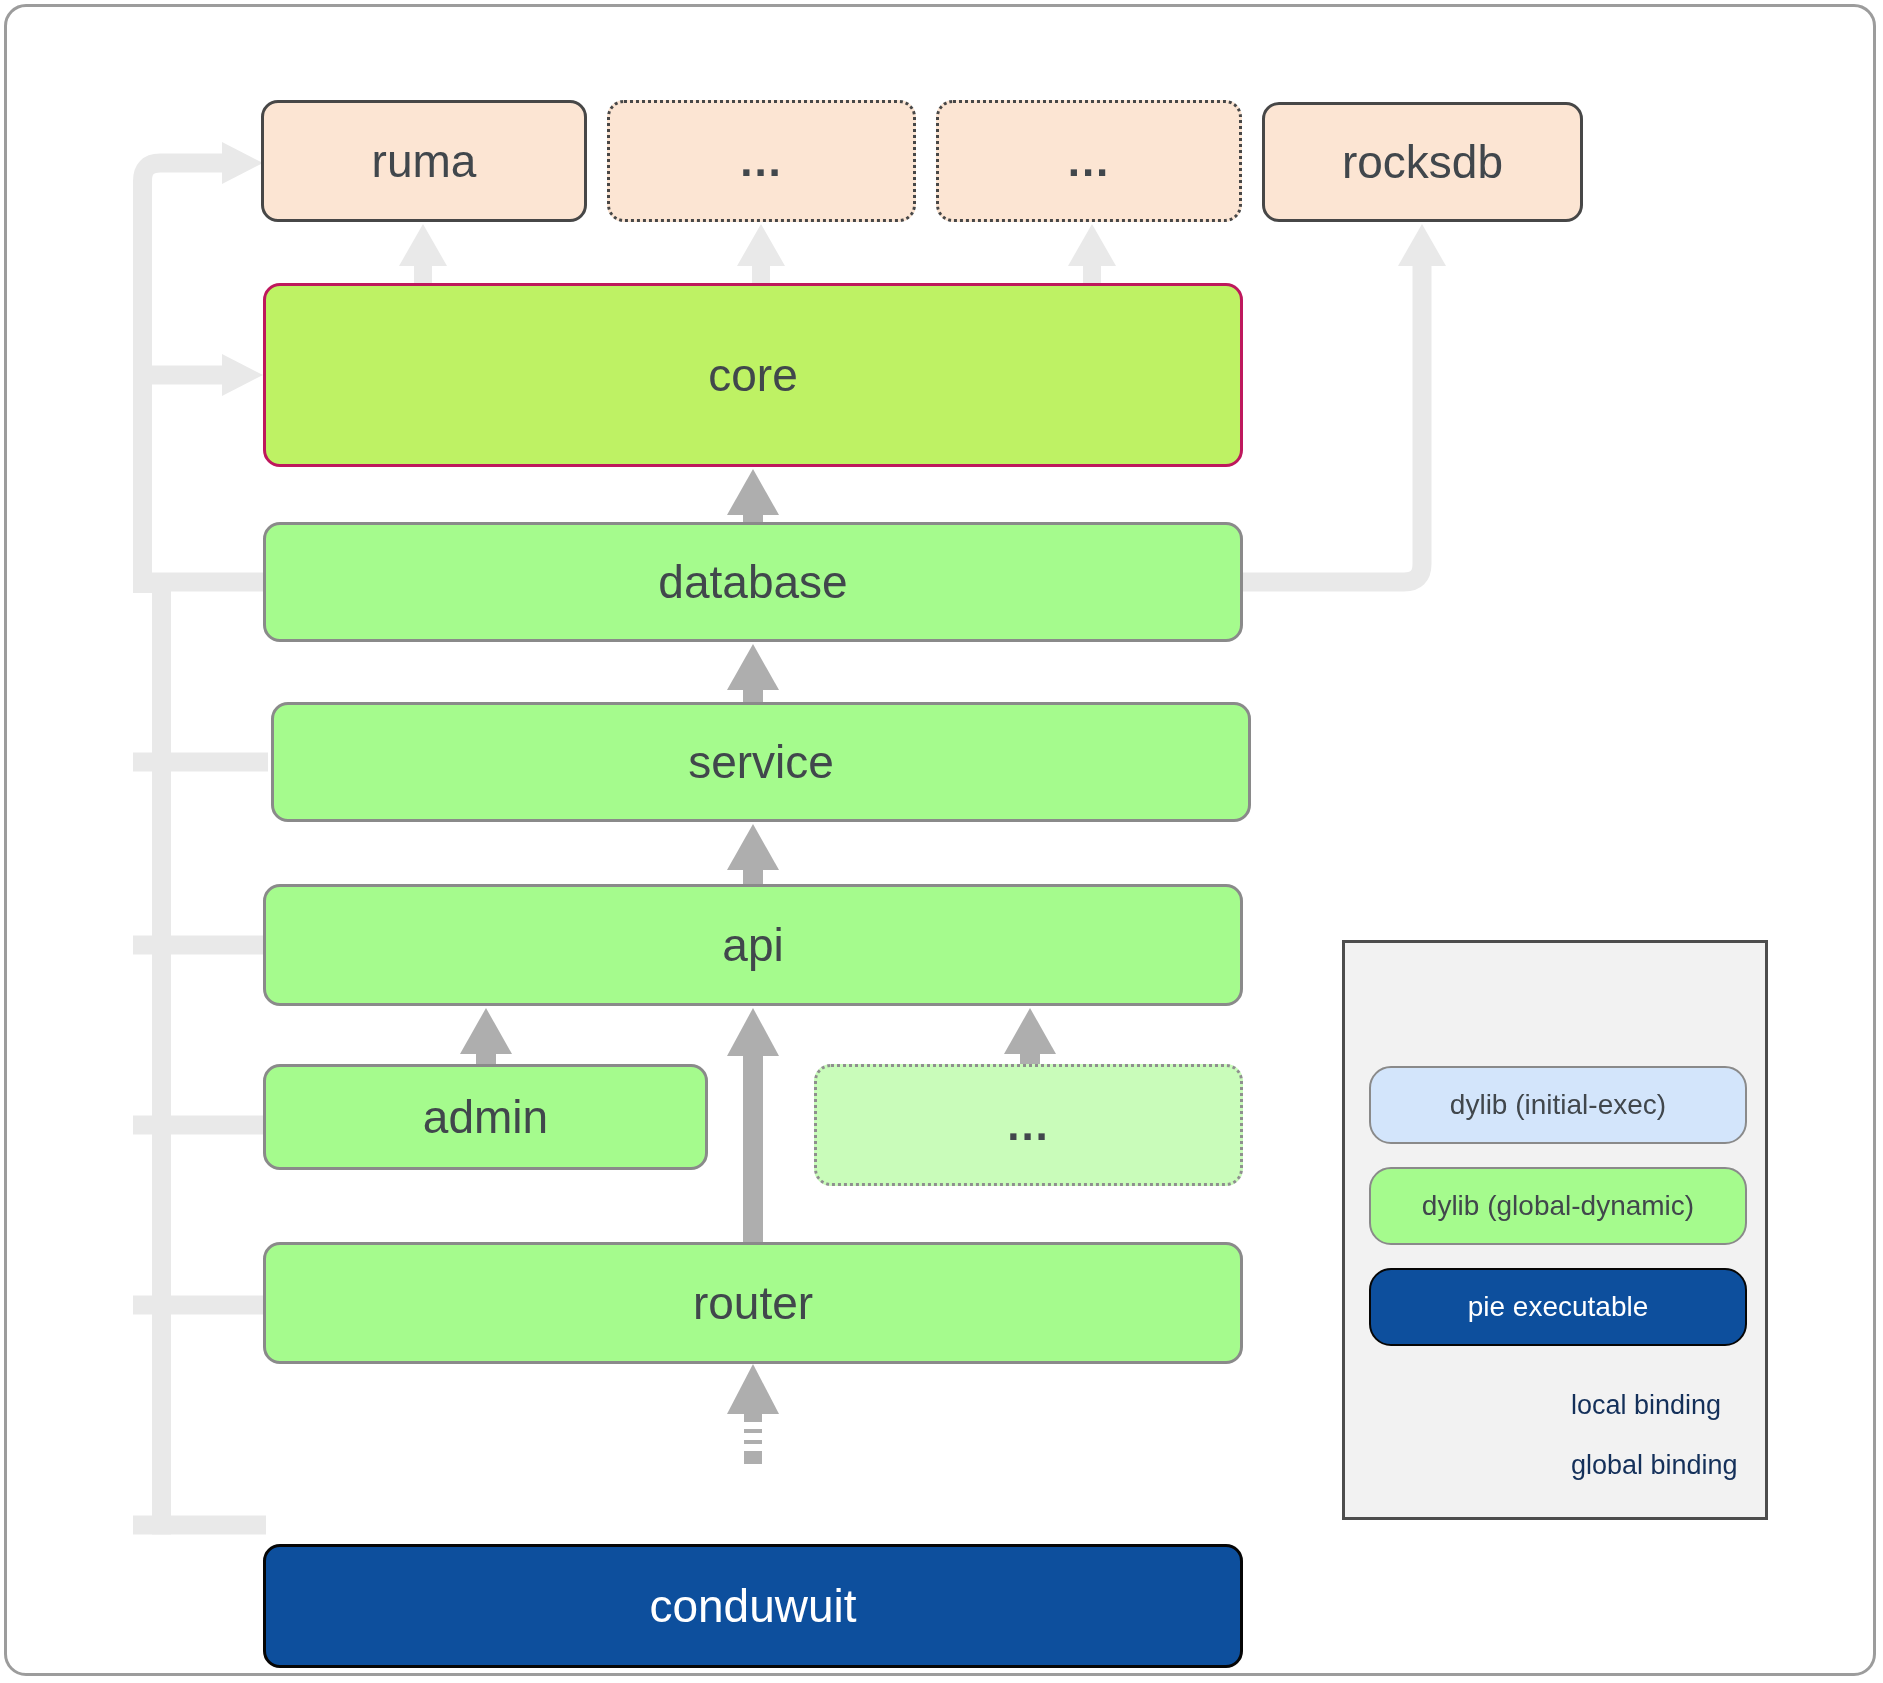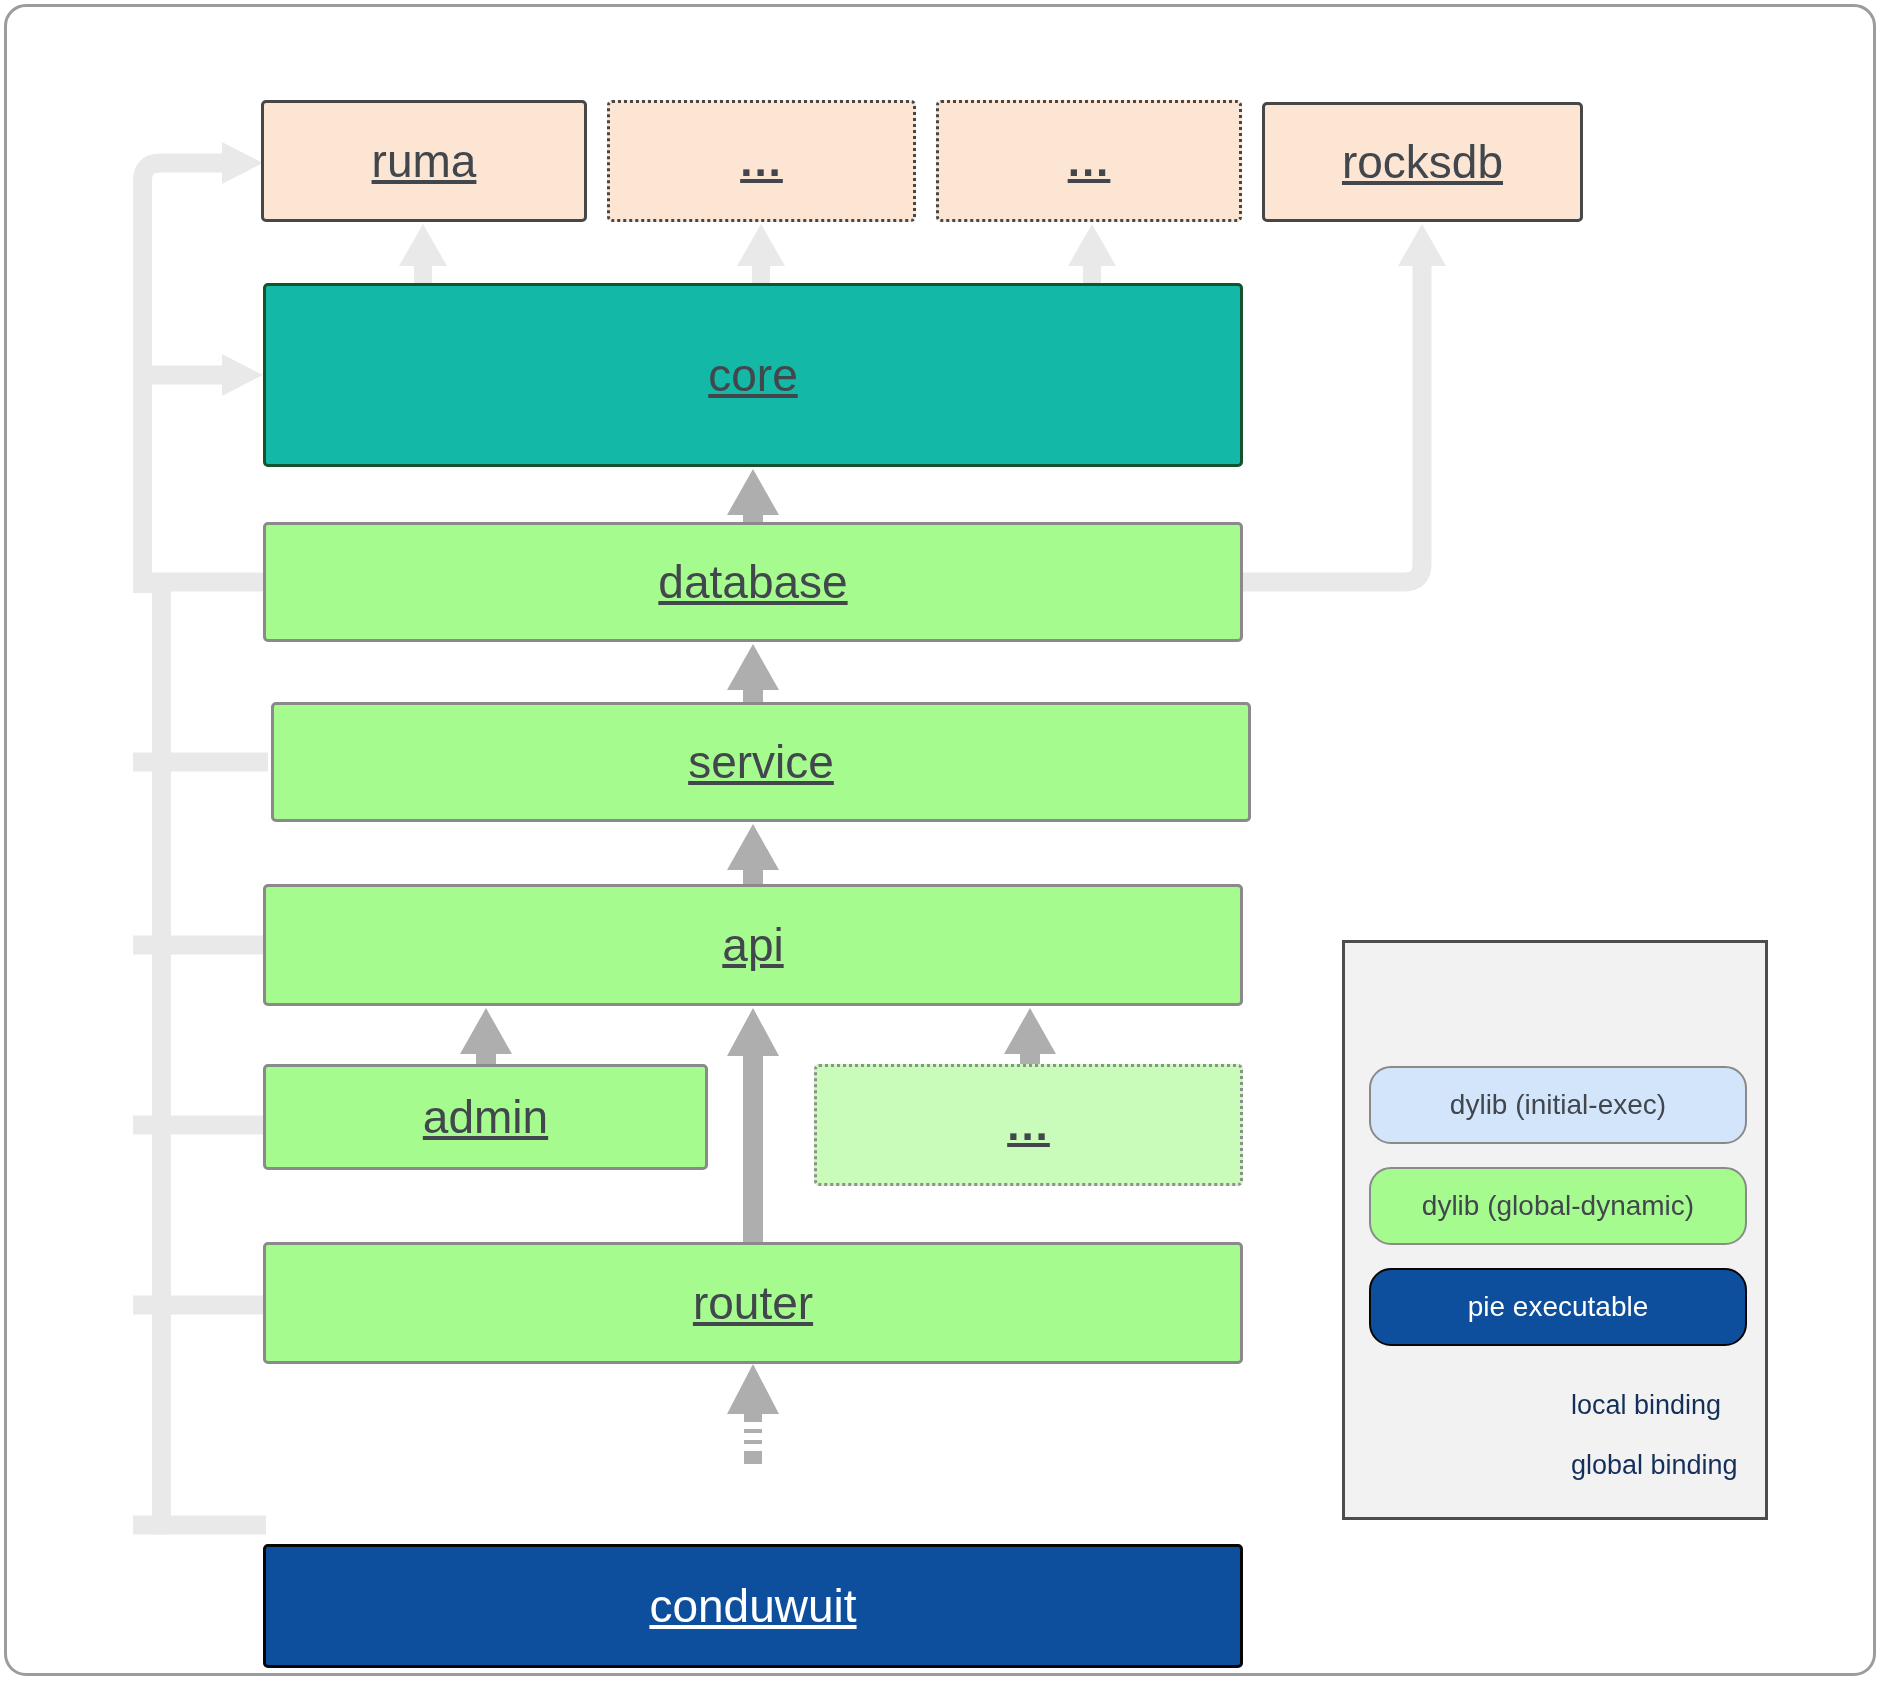--- a/index.html
+++ b/index.html
@@ -8,25 +8,25 @@
     font-family:"Liberation Sans", sans-serif;
   }
   #frame{
     position:absolute;left:4px;top:4px;width:1872px;height:1672px;
     border:3px solid #9c9c9c;border-radius:22px;box-sizing:border-box;
   }
   #connectors{position:absolute;left:0;top:0;z-index:1;}
   .node{
     position:absolute;z-index:2;box-sizing:border-box;
     display:flex;align-items:center;justify-content:center;
-    font-size:46px;color:#41474c;border-radius:5px;text-align:center;text-decoration:underline;
+    font-size:46px;color:#41474c;border-radius:17px;text-align:center;
   }
   .peach{background:#fce5d3;border:3px solid #474747;}
   .peach-dotted{background:#fce5d3;border:3px dotted #474747;}
-  .blue{background:#14b8a6;border:3px solid #14532d;}
+  .blue{background:#bef264;border:3px solid #be185d;}
   .green{background:#a5fb8d;border:3px solid #8a8a8a;}
   .green-light{background:#c9fcba;border:3px dotted #8f8f8f;}
   .navy{background:#0d4f9d;border:3px solid #060606;color:#ffffff;}
   .dots{font-weight:bold;font-size:44px;letter-spacing:2px;}
   #legend{
     position:absolute;z-index:2;left:1342px;top:940px;width:426px;height:580px;
     background:#f2f2f2;border:3px solid #4d4d4d;box-sizing:border-box;
   }
   .legend-item{
     position:absolute;left:24px;width:378px;height:78px;border-radius:22px;

